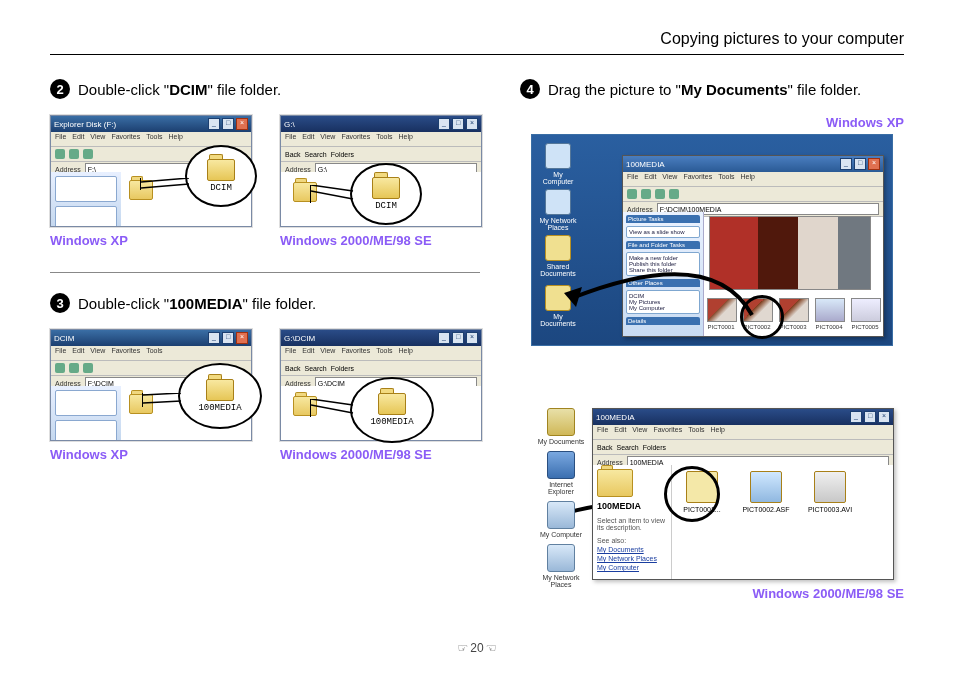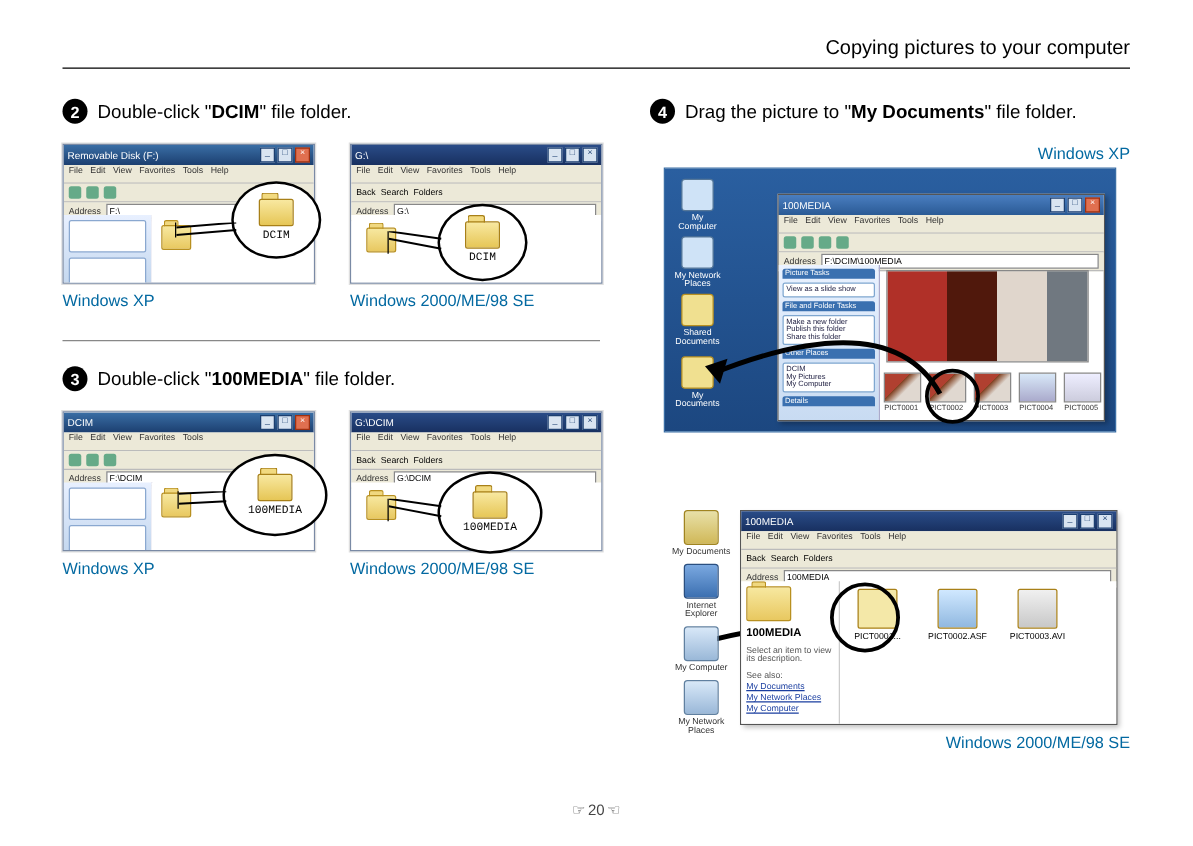--- a/index.html
+++ b/index.html
@@ -173,22 +173,22 @@
   .callout .big-folder .folder-tab{
     top:-5px; width:12px; height:6px; background:#f2da80; border-color:#a88018;
   }
   .callout-label { font-size:9px; font-family: "Courier New", monospace;}
   .leader-line {
     position:absolute;
     border-left:1.5px solid #000;
     transform-origin: top left;
   }
   .os-label {
-    color: #0369a1;
-    font-weight: normal;
+    color: #8b5cf6;
+    font-weight: bold;
     font-size: 13px;
     margin-top:6px;
   }
   .os-label.right { text-align:right;}
   .divider {
     border:none;
     border-top:1px solid #888;
     margin: 24px 0 20px 0;
   }
   
@@ -383,21 +383,21 @@
           <span class="circled-num">2</span>
           <span class="step-text">
             <span>Double-click "</span><b>DCIM</b><span>" file folder.</span>
           </span>
         </div>
         <div class="screenshot-row">
 
           <div class="screenshot-block">
             <div class="mini-window">
               <div class="titlebar-xp">
-                <span class="tb-title">Removable Disk (F:)</span>
+                <span class="tb-title">Explorer Disk (F:)</span>
                 <div class="win-btns">
                   <div class="win-btn">_</div>
                   <div class="win-btn">□</div>
                   <div class="win-btn red">×</div>
                 </div>
               </div>
               <div class="menubar">
                 <span>File</span>
                 <span>Edit</span>
                 <span>View</span>

